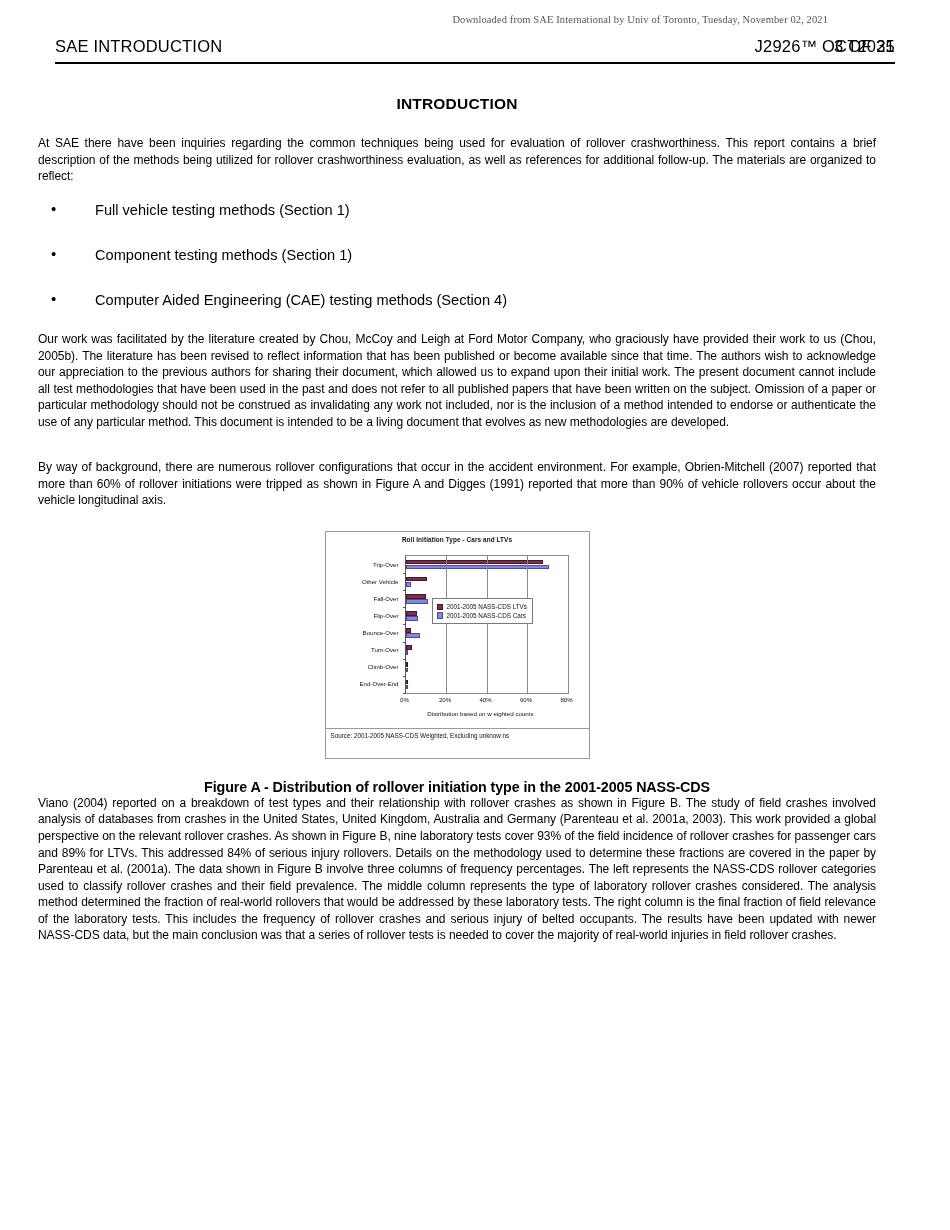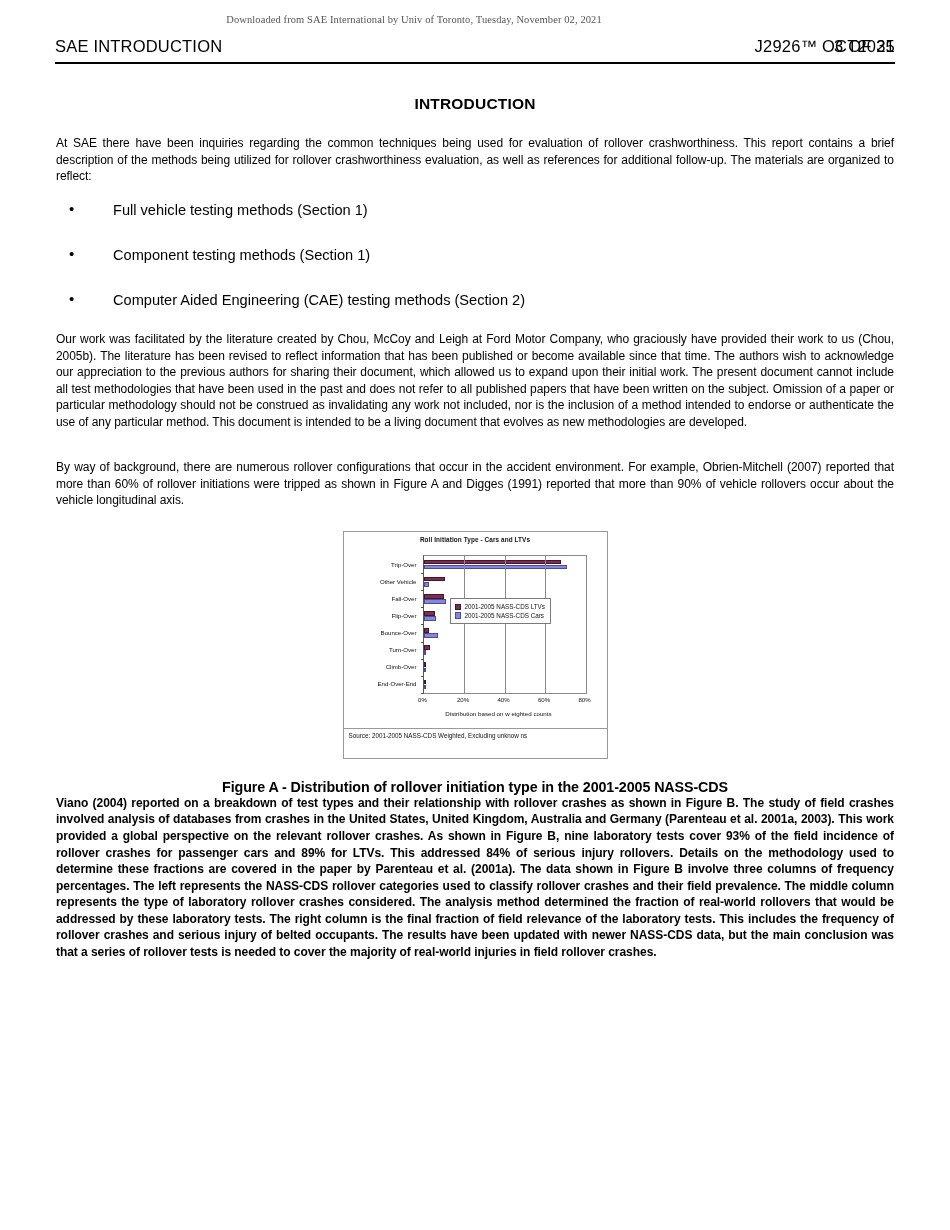--- a/index.html
+++ b/index.html
@@ -8,37 +8,37 @@
     background:#ffffff;
     font-family:"Liberation Sans", sans-serif;
     color:#000000;
     overflow:hidden;
   }
   .page { position:relative; width:950px; height:1230px; }
 
   
   .dl-notice{
     position:absolute; top:14px; left:0; width:828px;
-    text-align:center;
+    text-align:right;
     font-family:"Liberation Serif", serif;
     font-size:10.5px; color:#555; letter-spacing:.1px;
   }
   .hdr-row{
     position:absolute; top:37px; left:55px; width:840px;
     display:flex; justify-content:space-between; align-items:baseline;
     font-size:16.5px; letter-spacing:.2px;
   }
   .hdr-center{ position:absolute; left:0; width:840px; text-align:right; font-size:16.5px; }
   .hdr-rule{
     position:absolute; top:62px; left:55px; width:840px;
     border-bottom:2.2px solid #000;
   }
 
   
-  .content{ position:absolute; top:95px; left:56px; width:838px; }
+  .content{ position:absolute; top:95px; left:38px; width:838px; }
   .sec-title{
     text-align:center; font-size:15.5px; margin:0 0 22px 0; letter-spacing:.2px;
   }
   p.body{
     margin:0 0 15px 0;
     font-size:12px;
     line-height:1.38;
     text-align:justify;
     letter-spacing:-.05px;
   }
@@ -109,21 +109,21 @@
     position:absolute; left:0; right:0; top:196px; border-top:1px solid #9a9a9a;
   }
   .chart-source{
     position:absolute; left:5px; top:200px; font-size:6.3px; color:#111; white-space:nowrap;
   }
 
   .fig-caption{
     margin:20px 0 0 0; text-align:center;
     font-size:14.3px; font-weight:bold; letter-spacing:-.1px;
   }
-  .after-fig{ margin-top:22px;font-weight:bold; }
+  .after-fig{ margin-top:22px; }
 </style>
 </head>
 <body>
 
 <div class="page">
 
   <div class="dl-notice">Downloaded from SAE International by Univ of Toronto, Tuesday, November 02, 2021</div>
 
   <div class="hdr-row">
     <span>SAE INTRODUCTION</span>
@@ -142,21 +142,21 @@
       <li>
         <span class="dot">•</span>
         <span>Full vehicle testing methods (Section 1)</span>
       </li>
       <li>
         <span class="dot">•</span>
         <span>Component testing methods (Section 1)</span>
       </li>
       <li>
         <span class="dot">•</span>
-        <span>Computer Aided Engineering (CAE) testing methods (Section 2)</span>
+        <span>Computer Aided Engineering (CAE) testing methods (Section 4)</span>
       </li>
     </ul>
 
     <div class="spacer-sm"></div>
     <p class="body">Our work was facilitated by the literature created by Chou, McCoy and Leigh at Ford Motor Company, who graciously have provided their work to us (Chou, 2005b). The literature has been revised to reflect information that has been published or become available since that time. The authors wish to acknowledge our appreciation to the previous authors for sharing their document, which allowed us to expand upon their initial work. The present document cannot include all test methodologies that have been used in the past and does not refer to all published papers that have been written on the subject. Omission of a paper or particular methodology should not be construed as invalidating any work not included, nor is the inclusion of a method intended to endorse or authenticate the use of any particular method. This document is intended to be a living document that evolves as new methodologies are developed.</p>
     <div class="spacer-sm"></div>
     <div class="spacer-sm"></div>
     <p class="body">By way of background, there are numerous rollover configurations that occur in the accident environment. For example, Obrien-Mitchell (2007) reported that more than 60% of rollover initiations were tripped as shown in Figure A and Digges (1991) reported that more than 90% of vehicle rollovers occur about the vehicle longitudinal axis.</p>
 
     <div class="figure-wrap">

